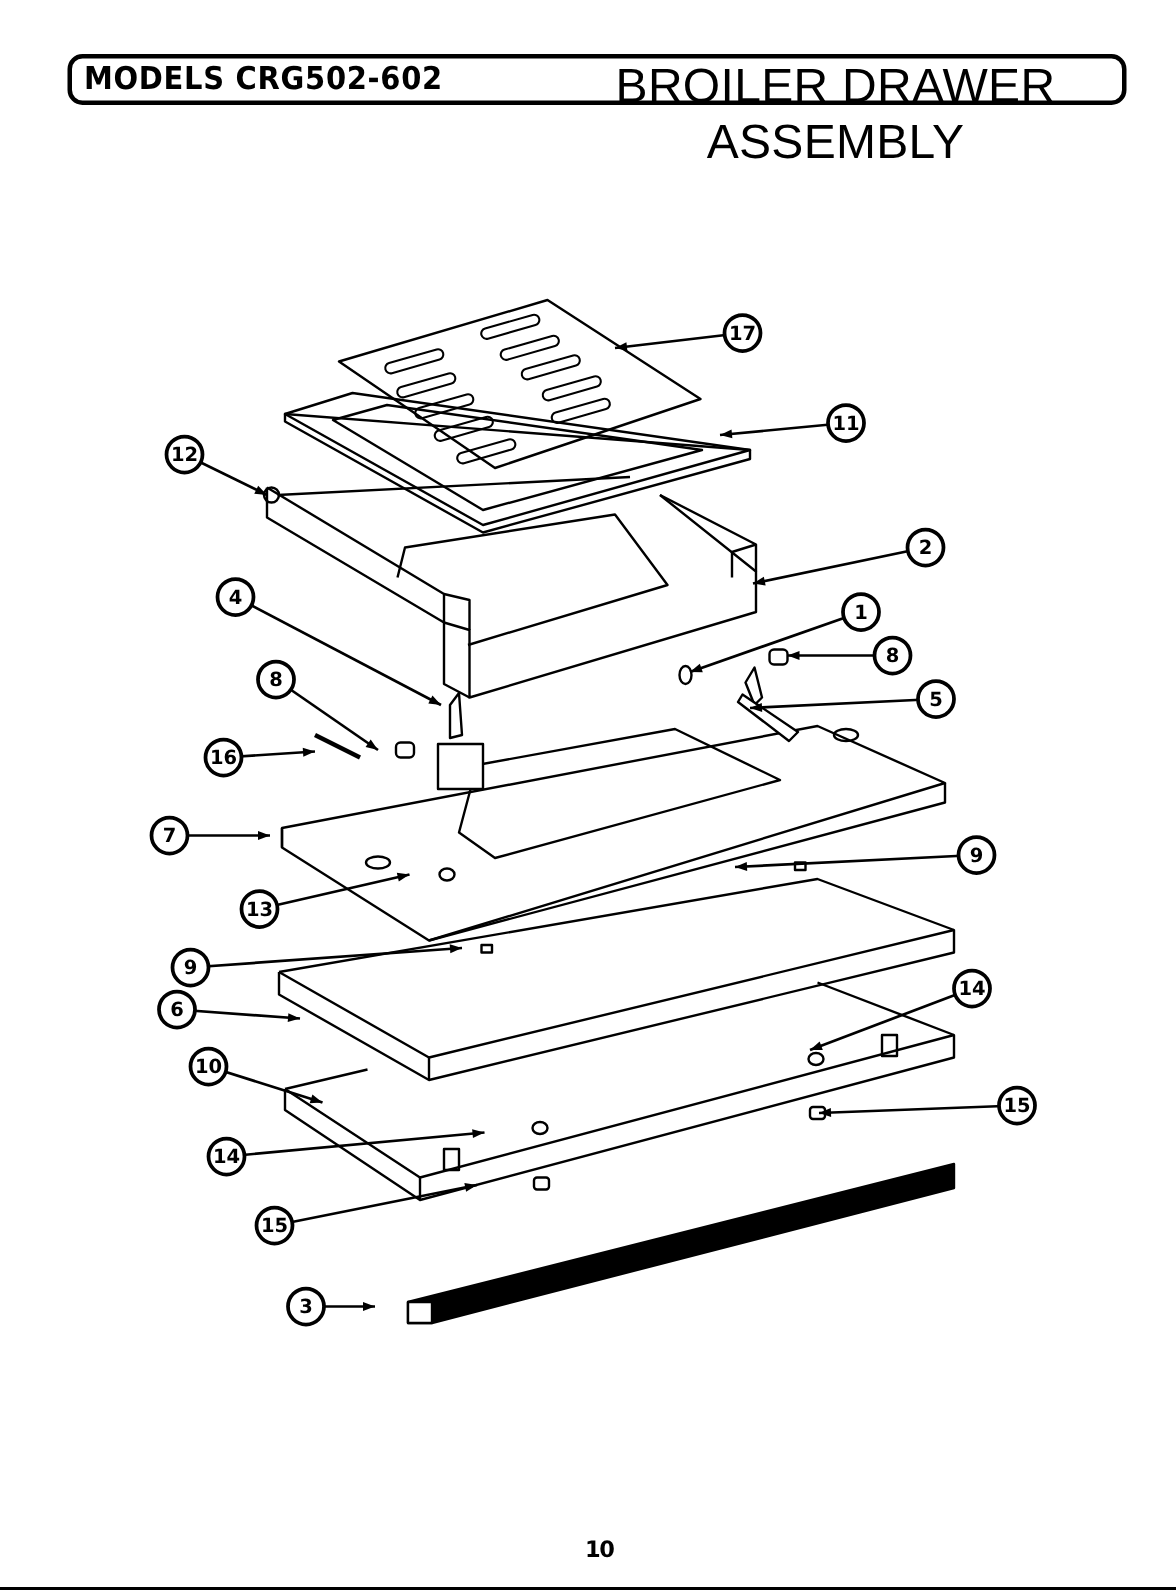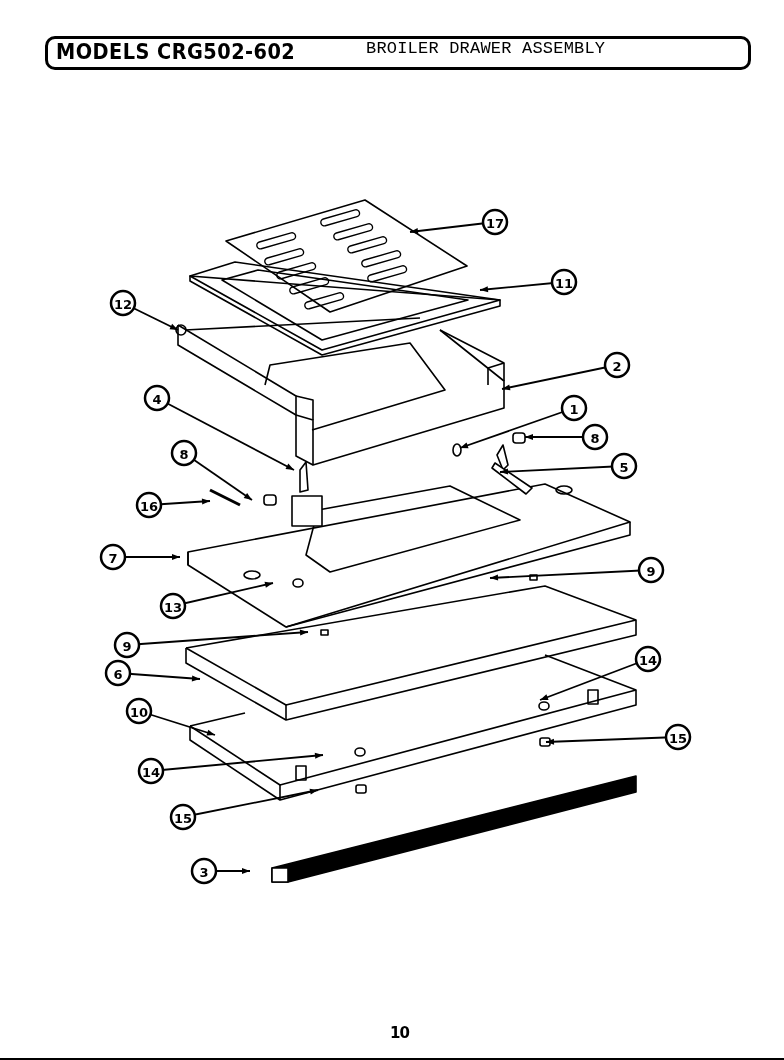--- a/index.html
+++ b/index.html
@@ -6,22 +6,22 @@
   body { width:784px; height:1060px; position:relative; overflow:hidden; font-family:"Liberation Sans", sans-serif; }
   .title-box {
     position:absolute; left:33px; top:36px; width:706px; height:34px;
     border:3px solid #000; border-radius:10px; box-sizing:border-box;margin-left:12px;
   }
   .title-models {
     position:absolute; left:8px; top:1px; font-family:"DejaVu Sans", sans-serif; font-weight:bold;
     font-size:21px; letter-spacing:0.5px; transform:scaleX(0.92); transform-origin:left;
   }
   .title-assembly {
-    position:absolute; left:318px; top:0px; font-family:Liberation Mono, monospace;
-    font-size:17px; letter-spacing:0.2px;
+    position:absolute; left:318px; top:0px; font-family:Liberation Sans, sans-serif;
+    font-size:32px; letter-spacing:0.2px;text-align:center;
   }
   svg.diagram { position:absolute; left:0; top:0; }
   .callout-circle { fill:#fff; stroke:#000; stroke-width:2.5; }
   .callout-text { font-family:"DejaVu Sans", sans-serif; font-weight:bold; font-size:13px; text-anchor:middle; dominant-baseline:central; }
   .page-number { position:absolute; left:390px; top:1024px; font-family:"DejaVu Sans", sans-serif; font-weight:bold; font-size:15px; letter-spacing:-1px; }
   .bottom-rule { position:absolute; left:0; right:0; top:1058px; height:2px; background:#000; }
 </style>
 </head>
 <body>
 

